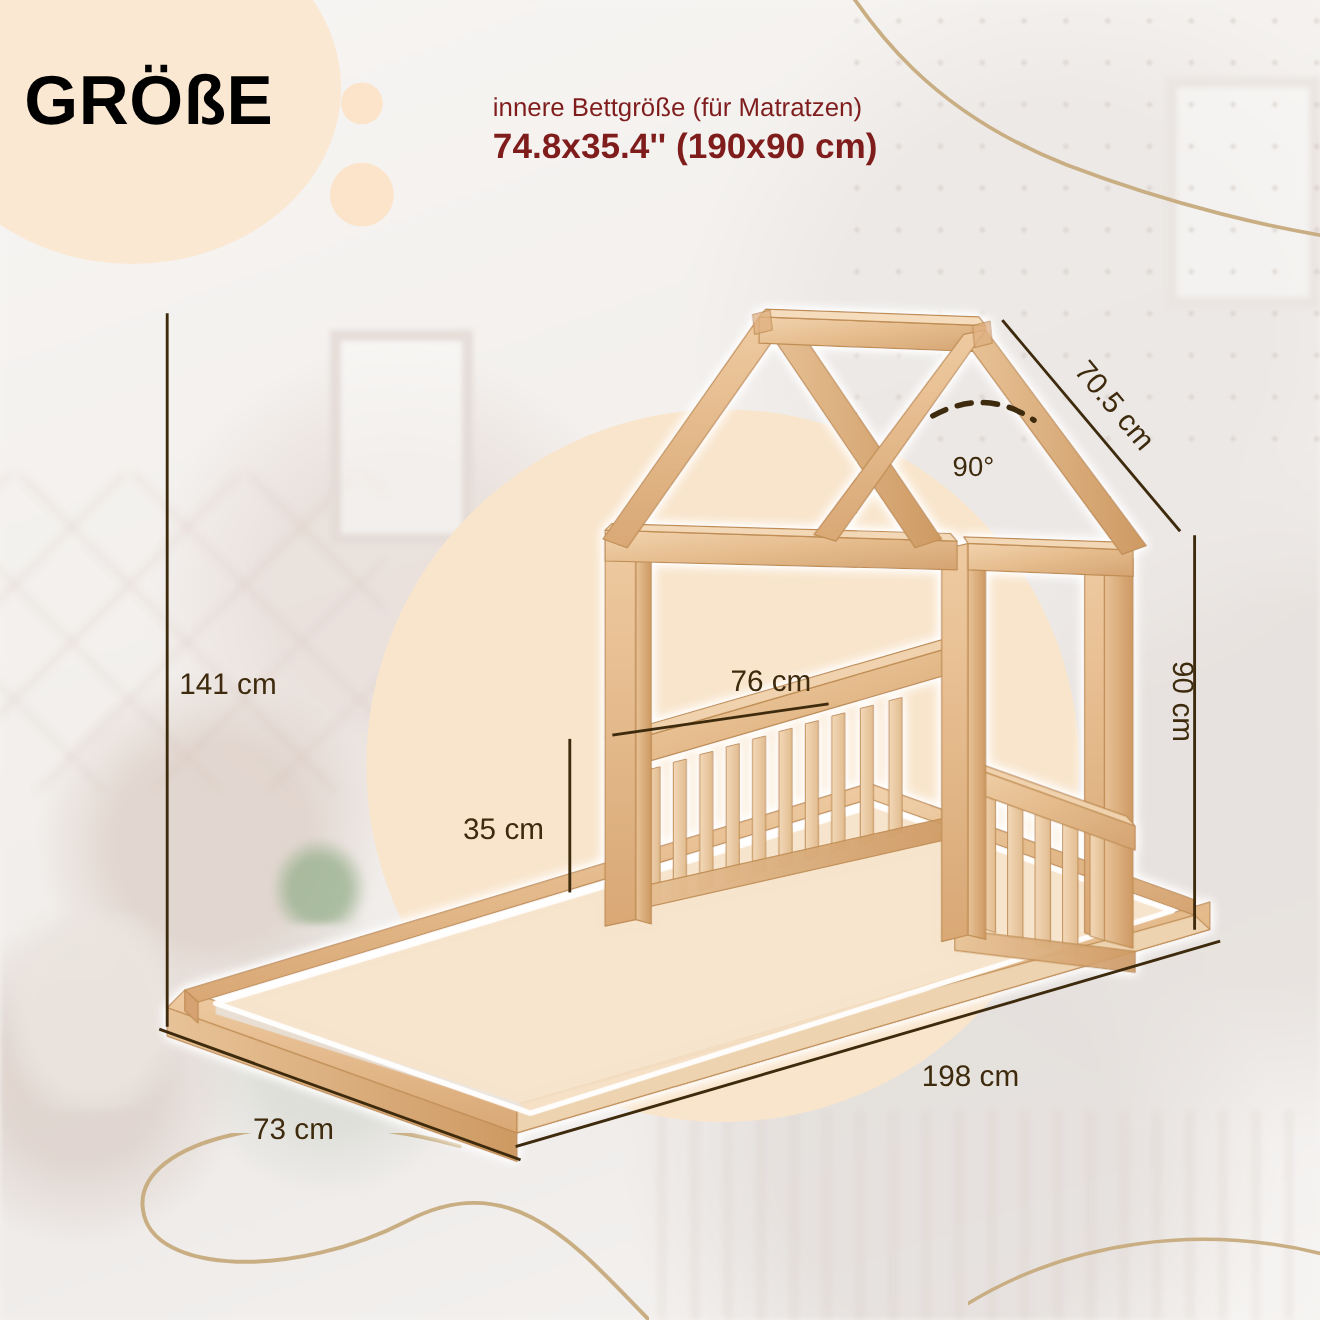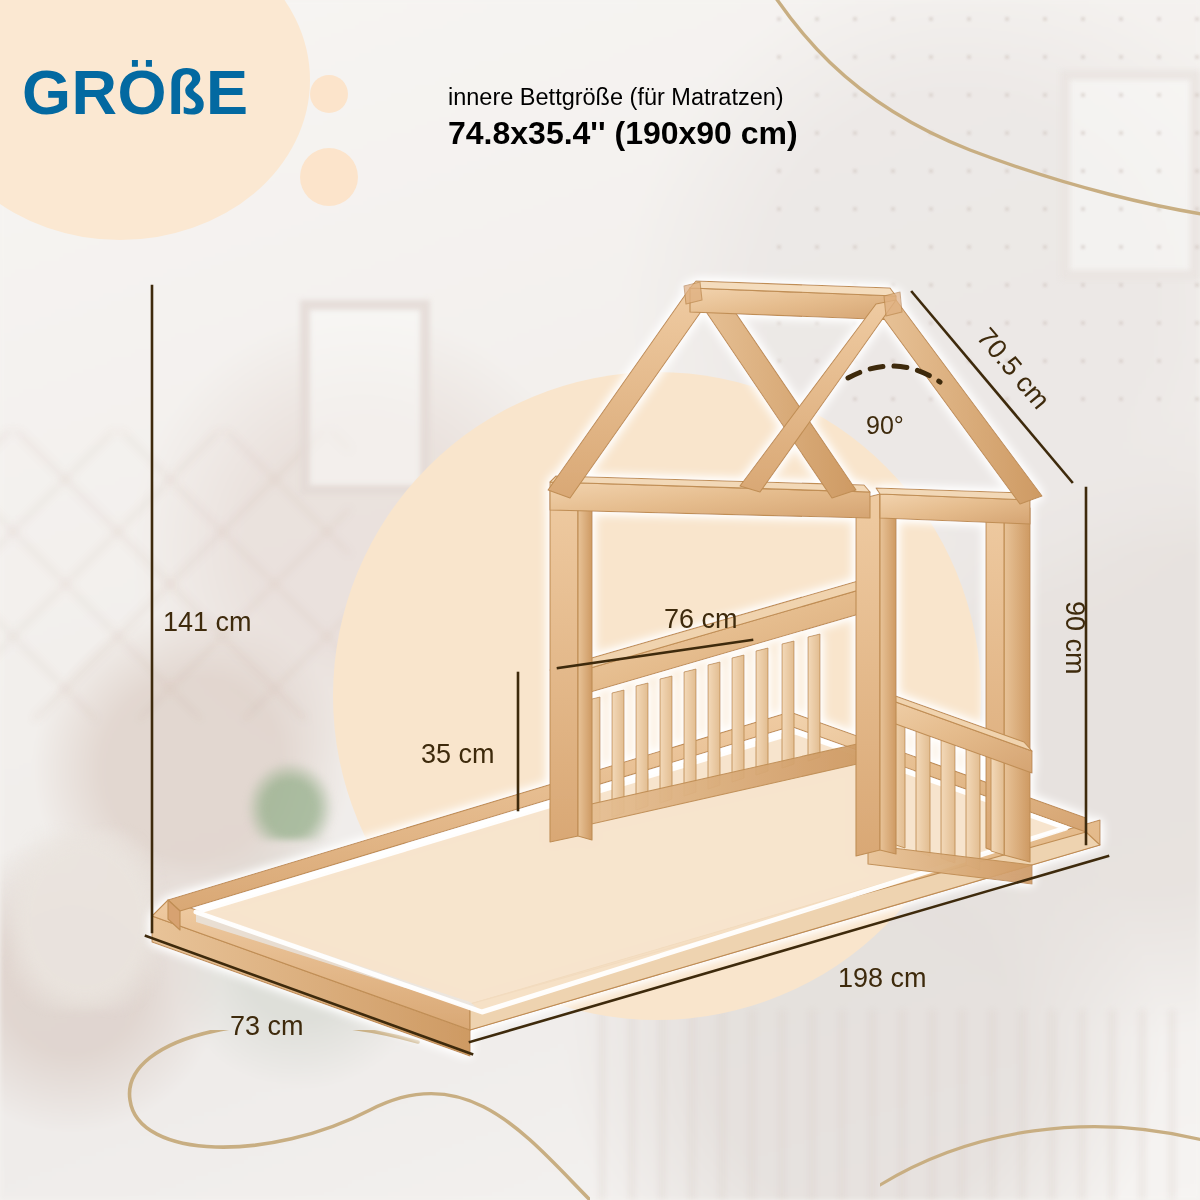--- a/index.html
+++ b/index.html
@@ -48,22 +48,22 @@
   .hdr-circle{position:absolute;left:-70px;top:-80px;width:380px;height:320px;border-radius:50%;background:#FBE8D2;}
   .dot{position:absolute;border-radius:50%;background:#FCE4CB;}
   .dot.d1{left:310px;top:75px;width:38px;height:38px;}
   .dot.d2{left:300px;top:148px;width:58px;height:58px;}
   .big-circle{position:absolute;left:333px;top:372px;width:648px;height:648px;border-radius:50%;background:#F9E5CC;}
 
   .swoosh{position:absolute;pointer-events:none;}
   .swoosh svg{display:block;}
 
   
-  .title{position:absolute;left:22px;top:56px;font-size:63px;font-weight:700;color:#0369a1;letter-spacing:.5px;}
-  .sub-wrap{position:absolute;left:448px;top:83px;width:520px;color:#000000;}
+  .title{position:absolute;left:22px;top:56px;font-size:63px;font-weight:700;color:#000000;letter-spacing:.5px;}
+  .sub-wrap{position:absolute;left:448px;top:83px;width:520px;color:#7f1d1d;}
   .sub-line1{font-size:23.5px;font-weight:400;line-height:1.22;}
   .sub-line2{font-size:32px;font-weight:700;line-height:1.22;margin-top:2px;}
 
   
   .dim{position:absolute;color:#3E2A0C;font-size:27px;font-weight:400;white-space:nowrap;}
   .dim-141{left:163px;top:575px;margin-top:32px;}
   .dim-39{left:421px;top:739px;}
   .dim-76{left:664px;top:604px;}
   .dim-198{left:838px;top:963px;}
   .dim-98{left:230px;top:1011px;}

